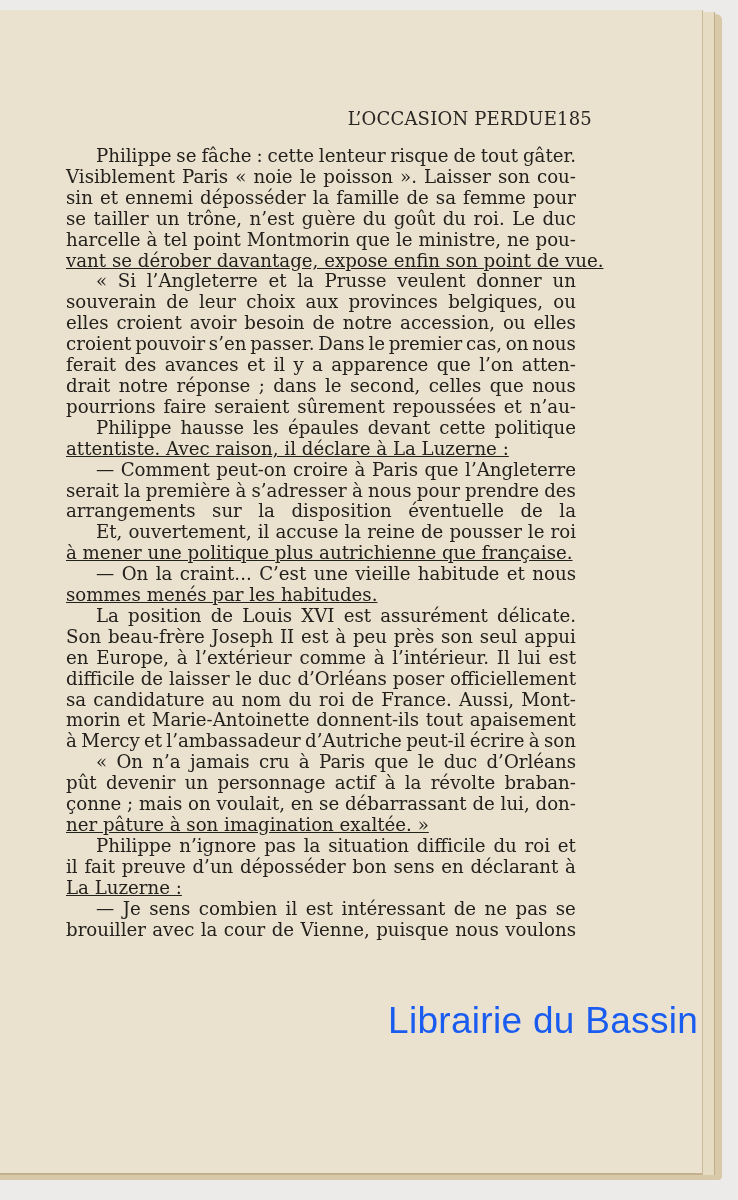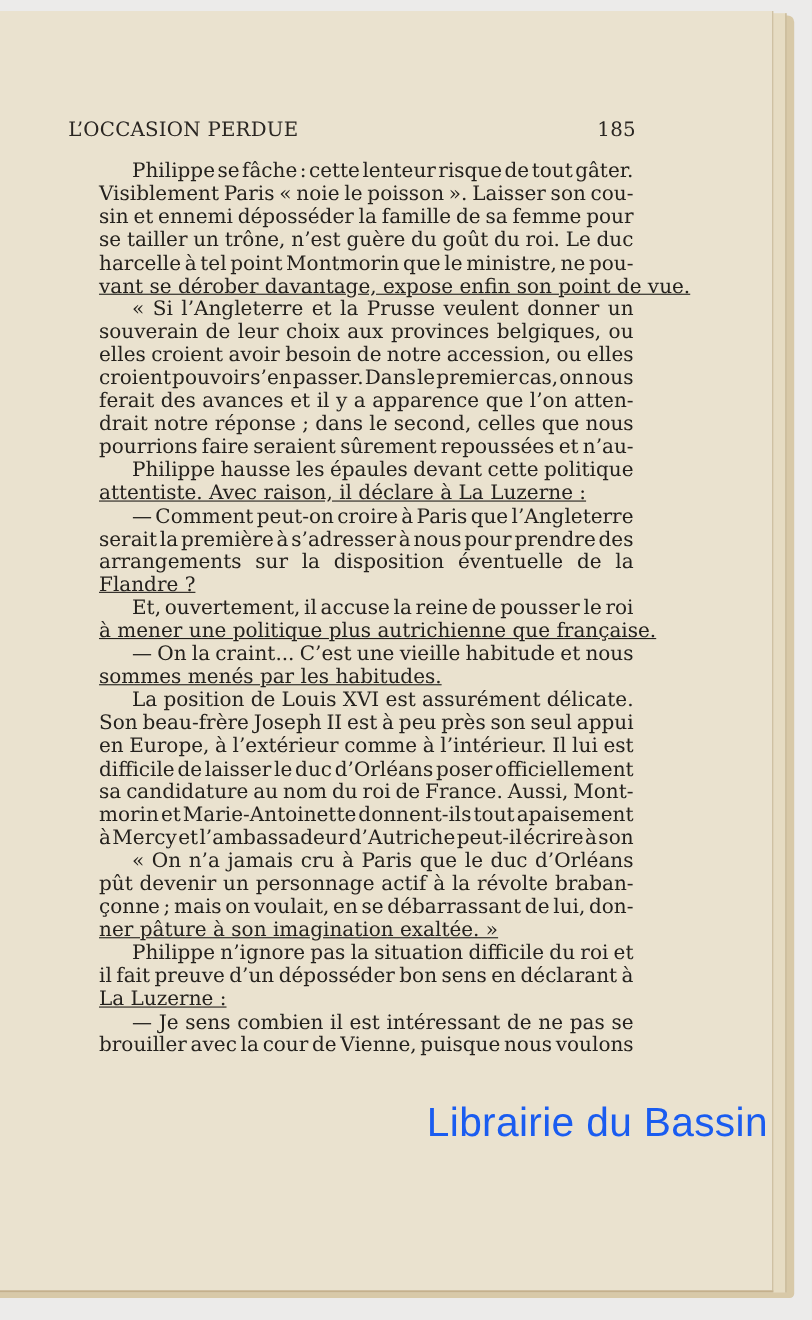--- a/index.html
+++ b/index.html
@@ -1,23 +1,23 @@
 <!DOCTYPE html>
 <html><head>
 <meta charset="utf-8">
 <style>
   html, body { margin:0; padding:0; }
   body { width:738px; height:1200px; background:#ecebea; position:relative; overflow:hidden; font-family:"DejaVu Serif", serif; }
   .edge { position:absolute; }
   .edge3 { left:0; top:14px; width:722px; height:1166px; background:#d8c9a8; border-radius:0 6px 4px 0; }
   .edge2 { left:0; top:12px; width:714px; height:1163px; background:#e6dcc3; border-right:1px solid #bfae8a; }
   .page { position:absolute; left:0; top:10px; width:702px; height:1163px; background:#eae2cf; border-right:1px solid #c9ba98; border-bottom:2px solid #c4b08c; }
-  .header { position:absolute; left:62px; top:108px; width:516px; display:flex; justify-content:space-between; font-size:18px; color:#2a2622; letter-spacing:0.2px; }
+  .header { position:absolute; left:76px; top:108px; width:516px; display:flex; justify-content:flex-end; font-size:18px; color:#2a2622; letter-spacing:0.2px; }
   .body { position:absolute; left:66px; top:146px; width:510px; font-size:18.2px; line-height:20.9px; color:#24211d; text-align:justify; }
-  .line { white-space:nowrap; display:flex; justify-content:space-between;margin-left:24px; }
+  .line { white-space:nowrap; display:flex; justify-content:space-between; }
   .line.last { justify-content:flex-start;text-decoration:underline; }
   .line.indent { padding-left:30px; }
   .line span.w { display:inline; }
   .watermark { position:absolute; left:352px; top:1000px; font-family:"Liberation Sans", sans-serif; font-size:37px; color:#1a5cf0; letter-spacing:0.3px;margin-left:36px; }
 </style>
 </head>
 <body>
 
 <div class="edge edge3"></div>
 <div class="edge edge2"></div>
@@ -209,23 +209,20 @@
     </div>
     <div class="line">
       <span class="w">arrangements</span>
       <span class="w">sur</span>
       <span class="w">la</span>
       <span class="w">disposition</span>
       <span class="w">éventuelle</span>
       <span class="w">de</span>
       <span class="w">la</span>
     </div>
-    <div class="line last">
-      <span>Flandre ?</span>
-    </div>
     <div class="line indent">
       <span class="w">Et,</span>
       <span class="w">ouvertement,</span>
       <span class="w">il</span>
       <span class="w">accuse</span>
       <span class="w">la</span>
       <span class="w">reine</span>
       <span class="w">de</span>
       <span class="w">pousser</span>
       <span class="w">le</span>

